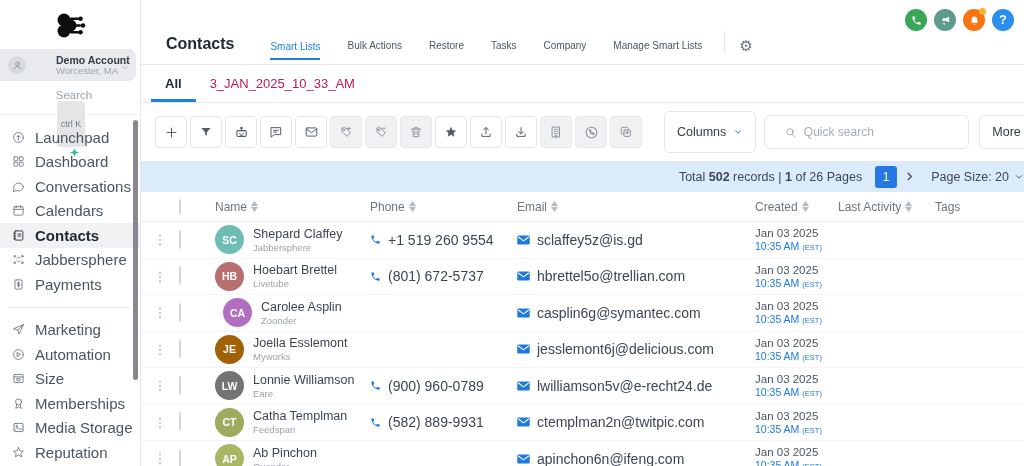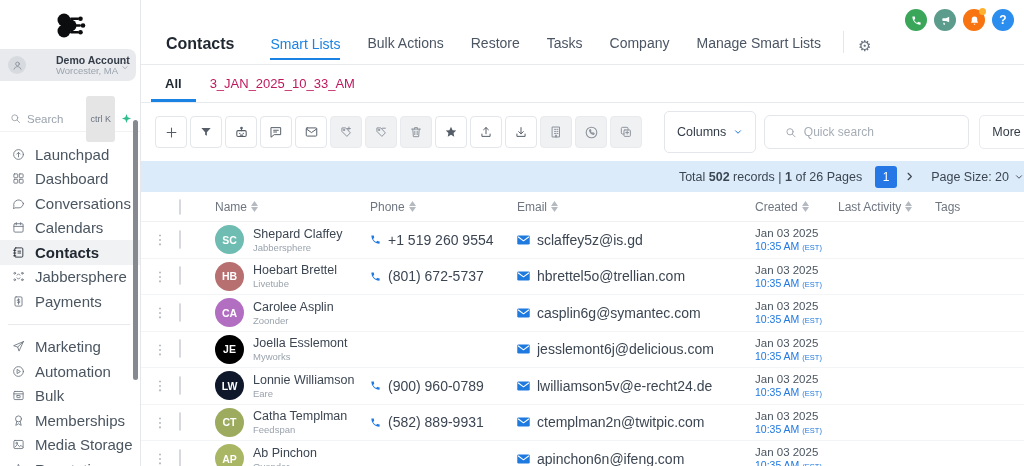--- a/index.html
+++ b/index.html
@@ -11,22 +11,22 @@
   .sidebar { position:relative; width:141px; height:466px; background:#fff;
     border-right:1px solid #e5e7eb; flex:0 0 141px; }
   .logo-wrap { height:46px; display:flex; align-items:center; justify-content:center; padding-top:6px; }
   .account-pill { margin:3px 4px 0 0; background:#e9eaee; border-radius:0 8px 8px 0;
     height:32px; display:flex; align-items:center; padding:0 6px 0 8px; cursor:pointer;gap:24px; }
   .account-avatar { width:18px; height:18px; border-radius:50%; background:#d7dadf;
     display:flex; align-items:center; justify-content:center; margin-right:6px; flex:0 0 18px; color:#7c828c; }
   .account-texts { flex:1; min-width:0; line-height:1.15; }
   .account-name { font-size:10.5px; font-weight:bold; color:#333c47; white-space:nowrap; }
   .account-loc { font-size:9.5px; color:#9aa3ad; white-space:nowrap; }
-  .search-row { height:26px; margin-top:25px; display:flex; align-items:center; padding:0 8px 0 10px;
-    border-bottom:1px solid #f0f2f4; cursor:text; }
+  .search-row { height:26px; margin-top:8px; display:flex; align-items:center; padding:0 8px 0 10px;
+    border-bottom:1px solid #f0f2f4; cursor:text;flex-direction:column; }
   .search-label { font-size:11.5px; color:#9aa3ad; margin-left:6px; flex:1; }
   .kbd { font-size:9px; color:#6b7480; background:#e5e5e5; border-radius:3px; padding:18px 4px; }
   .spark { margin-left:6px; display:flex; }
   .nav { margin-top:10px; }
   .nav-item { height:24.5px; display:flex; align-items:center; padding-left:11px; cursor:pointer; }
   .nav-item .ni-icon { width:15px; display:flex; justify-content:center; margin-right:9px; }
   .nav-item .ni-label { font-size:15px; color:#4a5560; white-space:nowrap; }
   .nav-item.active { background:#f1f2f4; }
   .nav-item.active .ni-label { color:#1f2730; font-weight:bold; }
   .nav-divider { border-top:1px solid #e7e9ec; margin:10px 10px 10px 8px; }
@@ -36,21 +36,21 @@
   .nav-item.active svg.ic { stroke:#1f2730; }
 
   
   .main { flex:1; min-width:0; position:relative; }
 
   
   .topbar { position:relative; height:65px; background:#fff; border-bottom:1px solid #e8eaed;
     display:flex; align-items:flex-end; padding:0 0 11px 25px; }
   .page-title { font-size:16px; font-weight:bold; color:#1f2730; margin-right:36px; }
   .top-tabs { display:flex; align-items:center; gap:27px; }
-  .top-tab { font-size:14px; font-weight:500; color:#4b5563; cursor:pointer; padding-bottom:2px; white-space:nowrap; }
+  .top-tab { font-size:10px; font-weight:500; color:#4b5563; cursor:pointer; padding-bottom:2px; white-space:nowrap; }
   .top-tab.active { color:#1a82e2; border-bottom:2.5px solid #1a82e2; margin-bottom:-8px; padding-bottom:5.5px; }
   .top-divider { width:1px; height:22px; background:#e3e6ea; margin:0 14px 0 22px; }
   .gear { font-size:15px; color:#6b7480; cursor:pointer; line-height:1; }
   .corner-icons { position:absolute; top:9px; right:10px; display:flex; gap:7px; }
   .circle-btn { width:22px; height:22px; border-radius:50%; display:flex; align-items:center;
     justify-content:center; cursor:pointer; position:relative; color:#fff; }
   .badge-dot { position:absolute; top:-1px; right:-1px; width:7px; height:7px; border-radius:50%; background:#ffb02e; }
 
   
   .list-tabs { height:38px; background:#fff; border-bottom:1px solid #e7eaee; display:flex;
@@ -252,21 +252,21 @@
         <span class="ni-label">Automation</span>
       </div>
       <div class="nav-item">
         <span class="ni-icon">
             <svg width="13" height="13" viewBox="0 0 24 24" class="ic">
               <rect x="3.5" y="4.5" width="17" height="15" rx="2"></rect>
               <path d="M3.5 9h17"></path>
               <rect x="9" y="12" width="6" height="4" rx="0.5"></rect>
             </svg>
           </span>
-        <span class="ni-label">Bulk</span>
+        <span class="ni-label">Size</span>
       </div>
       <div class="nav-item">
         <span class="ni-icon">
             <svg width="13" height="13" viewBox="0 0 24 24" class="ic">
               <circle cx="12" cy="9" r="5.5"></circle>
               <path d="M9 13.5L7 21l5-3 5 3-2-7.5"></path>
             </svg>
           </span>
         <span class="ni-label">Memberships</span>
       </div>
@@ -590,21 +590,21 @@
           <div class="created-time"><span>10:35 AM</span> <span class="created-tz">(EST)</span></div>
         </span>
         <span></span>
         <span></span>
       </div>
 
       <div class="trow">
         <span class="dots">⋮</span>
         <span><span class="cbx"></span></span>
         <span class="namecell">
-          <span class="avatar" style="background: rgb(178, 111, 194);">CA</span>
+          <span class="avatar" style="background: rgb(178, 111, 194); margin-left: 8px;">CA</span>
           <span class="nm-texts">
             <div class="nm">Carolee Asplin</div>
             <div class="co">Zoonder</div>
           </span>
         </span>
         <span class="contact-cell phone-wrap" style="visibility: hidden;">
           <svg width="11" height="11" viewBox="0 0 24 24" fill="#2079e2">
               <path d="M6.6 10.8c1.5 2.9 3.7 5.1 6.6 6.6l2.2-2.2c.3-.3.7-.4 1-.2 1.1.4 2.3.6 3.6.6.6 0 1 .4 1 1V20c0 .6-.4 1-1 1C10.6 21 3 13.4 3 4c0-.6.4-1 1-1h3.5c.6 0 1 .4 1 1 0 1.2.2 2.4.6 3.6.1.3 0 .7-.2 1l-2.3 2.2z"></path>
             </svg>
           <span class="val"></span>
@@ -621,21 +621,21 @@
           <div class="created-time"><span>10:35 AM</span> <span class="created-tz">(EST)</span></div>
         </span>
         <span></span>
         <span></span>
       </div>
 
       <div class="trow">
         <span class="dots">⋮</span>
         <span><span class="cbx"></span></span>
         <span class="namecell">
-          <span class="avatar" style="background: #000000;">JE</span>
+          <span class="avatar" style="background: #a16207;">JE</span>
           <span class="nm-texts">
             <div class="nm">Joella Esslemont</div>
             <div class="co">Myworks</div>
           </span>
         </span>
         <span class="contact-cell phone-wrap" style="visibility: hidden;">
           <svg width="11" height="11" viewBox="0 0 24 24" fill="#2079e2">
               <path d="M6.6 10.8c1.5 2.9 3.7 5.1 6.6 6.6l2.2-2.2c.3-.3.7-.4 1-.2 1.1.4 2.3.6 3.6.6.6 0 1 .4 1 1V20c0 .6-.4 1-1 1C10.6 21 3 13.4 3 4c0-.6.4-1 1-1h3.5c.6 0 1 .4 1 1 0 1.2.2 2.4.6 3.6.1.3 0 .7-.2 1l-2.3 2.2z"></path>
             </svg>
           <span class="val"></span>
@@ -652,21 +652,21 @@
           <div class="created-time"><span>10:35 AM</span> <span class="created-tz">(EST)</span></div>
         </span>
         <span></span>
         <span></span>
       </div>
 
       <div class="trow">
         <span class="dots">⋮</span>
         <span><span class="cbx"></span></span>
         <span class="namecell">
-          <span class="avatar" style="background: #0f172a;">LW</span>
+          <span class="avatar" style="background: #737373;">LW</span>
           <span class="nm-texts">
             <div class="nm">Lonnie Williamson</div>
             <div class="co">Eare</div>
           </span>
         </span>
         <span class="contact-cell phone-wrap">
           <svg width="11" height="11" viewBox="0 0 24 24" fill="#2079e2">
               <path d="M6.6 10.8c1.5 2.9 3.7 5.1 6.6 6.6l2.2-2.2c.3-.3.7-.4 1-.2 1.1.4 2.3.6 3.6.6.6 0 1 .4 1 1V20c0 .6-.4 1-1 1C10.6 21 3 13.4 3 4c0-.6.4-1 1-1h3.5c.6 0 1 .4 1 1 0 1.2.2 2.4.6 3.6.1.3 0 .7-.2 1l-2.3 2.2z"></path>
             </svg>
           <span class="val">(900) 960-0789</span>

